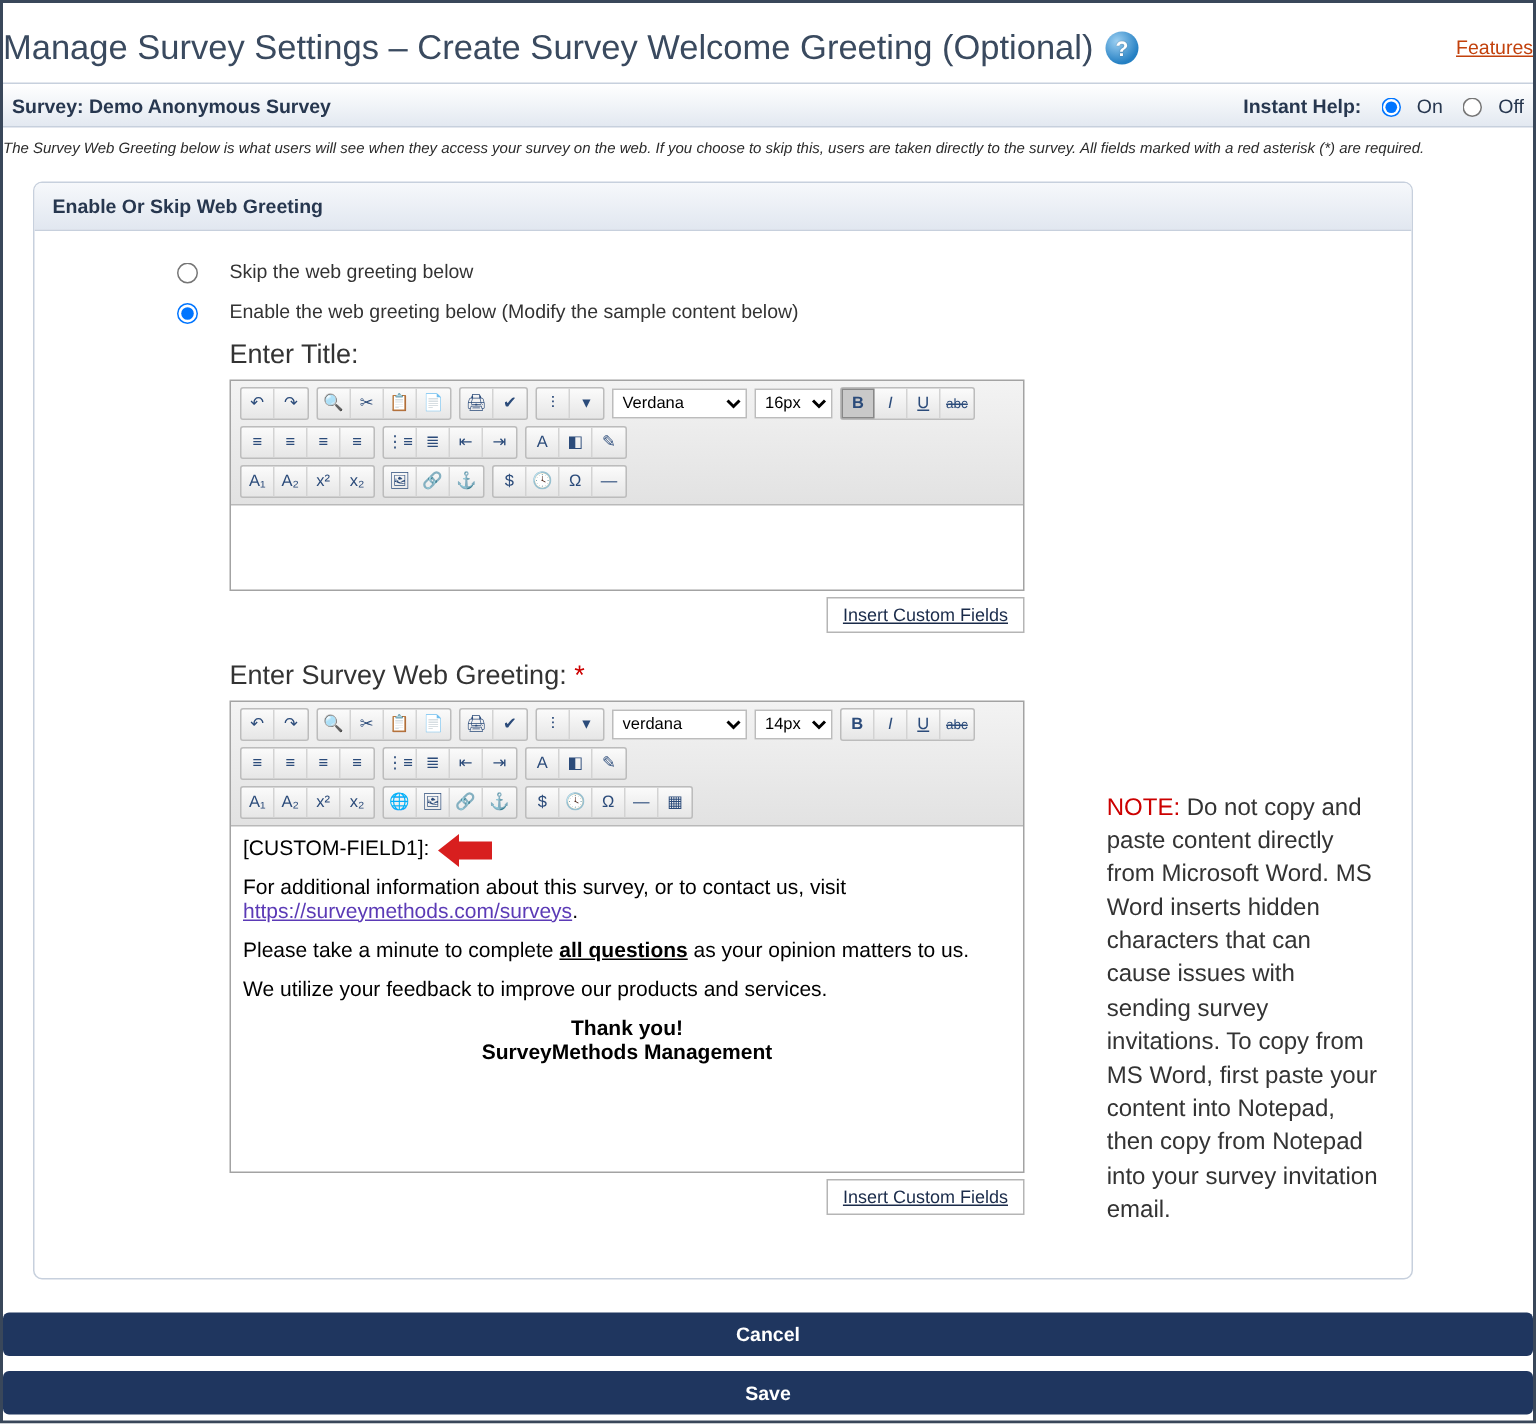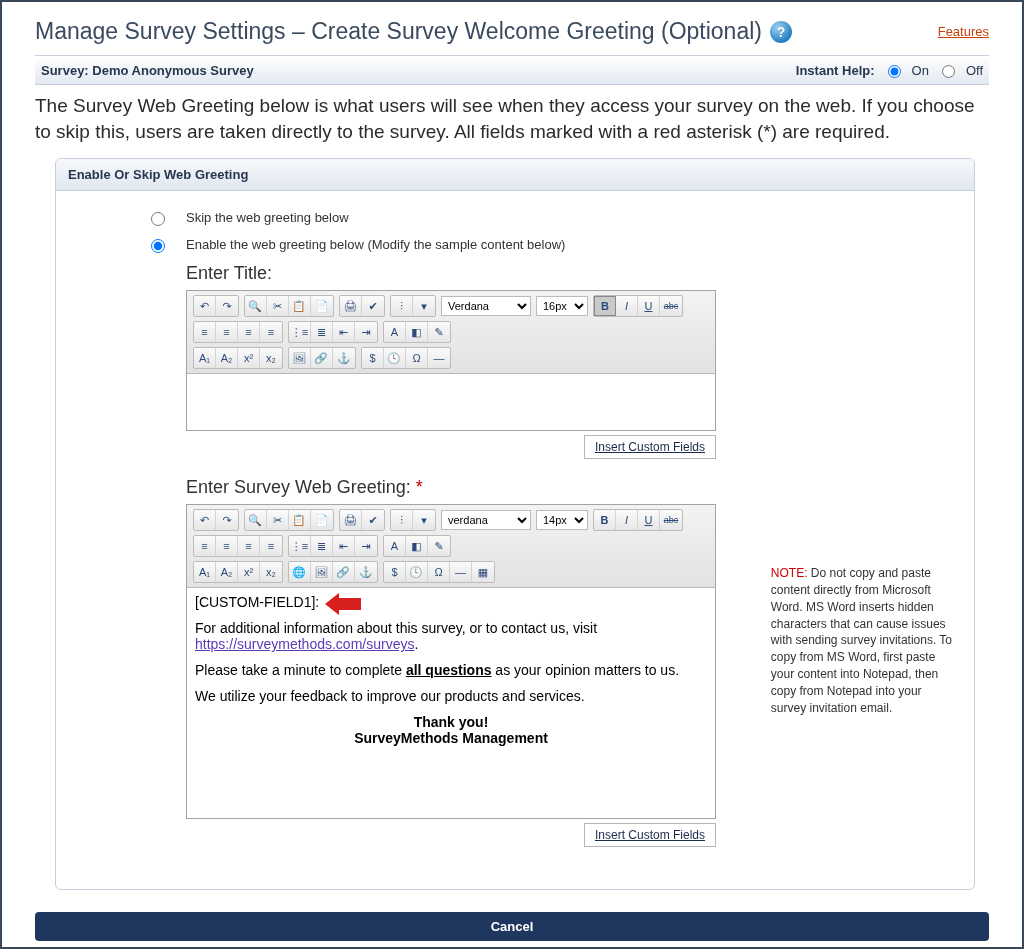--- a/index.html
+++ b/index.html
@@ -8,21 +8,21 @@
     padding: 0;
     font-family: Verdana, Arial, sans-serif;
     background: #f4f4f4;
   }
   .outer-frame {
     width: 1024px;
     height: 949px;
     background: #fff;
     border: 2px solid #39475a;
     position: relative;
-    padding: 10px 33px;
+    padding: 10px 0;
   }
   .page-header {
     display: flex;
     align-items: center;
     justify-content: space-between;
     padding: 6px 0 10px 0;
   }
   .page-title {
     font-size: 23px;
     color: #3a4a5f;
@@ -64,24 +64,25 @@
     font-weight: bold;
   }
   .instant-help {
     display: flex;
     align-items: center;
     gap: 8px;
     font-weight: bold;
   }
   .instant-help label { font-weight: normal; }
   .description {
-    font-size: 19px;
+    font-size: 10px;
     color: #2b2b2b;
     padding: 8px 0 14px 0;
     line-height: 1.35;
+    font-style: italic;
   }
   .panel {
     border: 1px solid #c7d0dd;
     border-radius: 6px;
     margin: 0 20px 0 20px;
     background: #fff;
     overflow: hidden;
     width: 920px;
   }
   .panel-header {
@@ -90,21 +91,21 @@
     padding: 8px 12px;
     font-size: 13px;
     color: #27374f;
     font-weight: bold;
   }
   .panel-body {
     padding: 14px 20px 24px 20px;
     display: flex;
   }
   .left-col { width: 700px; }
-  .right-col { width: 210px; padding-left: 20px; padding-top: 360px; font-size: 12px; color: #333; line-height: 1.4; }
+  .right-col { width: 210px; padding-left: 20px; padding-top: 360px; font-size: 16px; color: #333; line-height: 1.4; }
   .right-col .note-label { color: #c00; font-weight: normal; }
   .radio-row {
     display: flex;
     align-items: center;
     gap: 18px;
     margin: 4px 0 10px 70px;
     font-size: 13px;
     color: #333;
   }
   .radio-row input[type=radio] {

